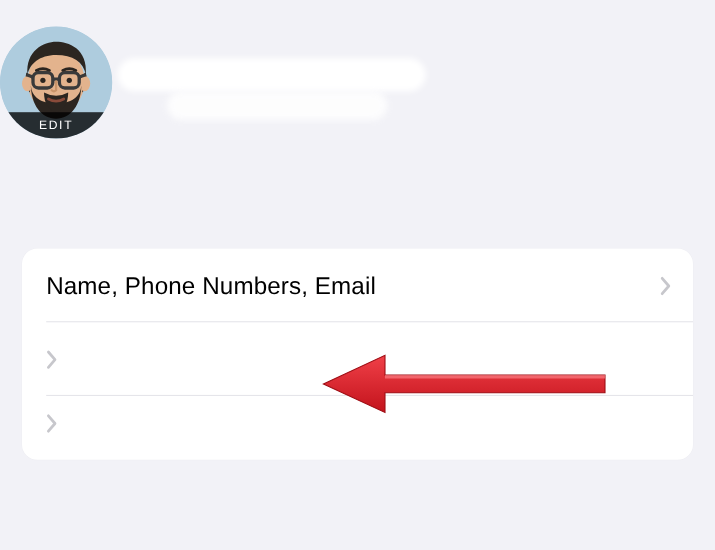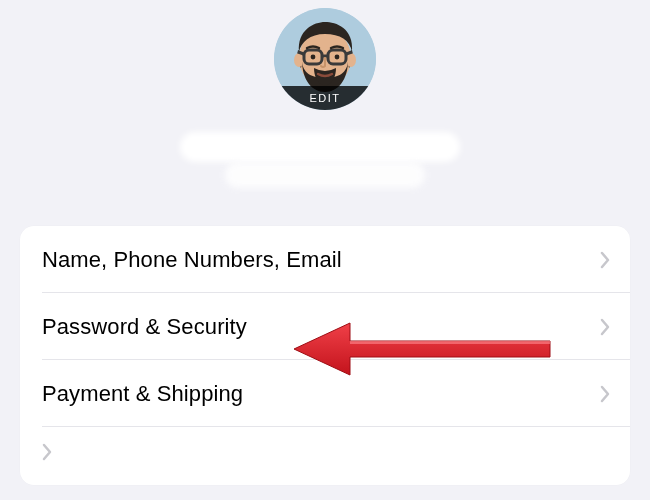--- a/index.html
+++ b/index.html
@@ -6,23 +6,23 @@
     body {
       width: 650px;
       height: 500px;
       background: #f2f2f7;
       font-family: -apple-system, BlinkMacSystemFont, "Segoe UI", Helvetica, Arial, sans-serif;
       overflow: hidden;
       position: relative;
     }
     .header {
       display: flex;
-      flex-direction: column;
+      flex-direction: row;
       align-items: center;
-      padding-top: 8px;
+      padding-top: 24px;
     }
     .avatar-wrap {
       position: relative;
       width: 102px;
       height: 102px;
       border-radius: 50%;
       overflow: hidden;
       cursor: pointer;
       background: #aeccde;
     }
@@ -150,29 +150,20 @@
 <div class="settings-card">
   <div class="row">
     <span class="row-label">Name, Phone Numbers, Email</span>
     <span class="chevron">
       <svg width="10" height="18" viewBox="0 0 10 18" fill="none">
           <path d="M2 2 L8 9 L2 16" stroke-width="2.5" stroke-linecap="round" stroke-linejoin="round"></path>
         </svg>
     </span>
   </div>
   <div class="row">
-    <span class="row-label">Password &amp; Security</span>
-    <span class="chevron">
-      <svg width="10" height="18" viewBox="0 0 10 18" fill="none">
-          <path d="M2 2 L8 9 L2 16" stroke-width="2.5" stroke-linecap="round" stroke-linejoin="round"></path>
-        </svg>
-    </span>
-  </div>
-  <div class="row">
-    <span class="row-label">Payment &amp; Shipping</span>
     <span class="chevron">
       <svg width="10" height="18" viewBox="0 0 10 18" fill="none">
           <path d="M2 2 L8 9 L2 16" stroke-width="2.5" stroke-linecap="round" stroke-linejoin="round"></path>
         </svg>
     </span>
   </div>
   <div class="row row-last">
     <span class="chevron">
       <svg width="10" height="18" viewBox="0 0 10 18" fill="none">
           <path d="M2 2 L8 9 L2 16" stroke-width="2.5" stroke-linecap="round" stroke-linejoin="round"></path>

